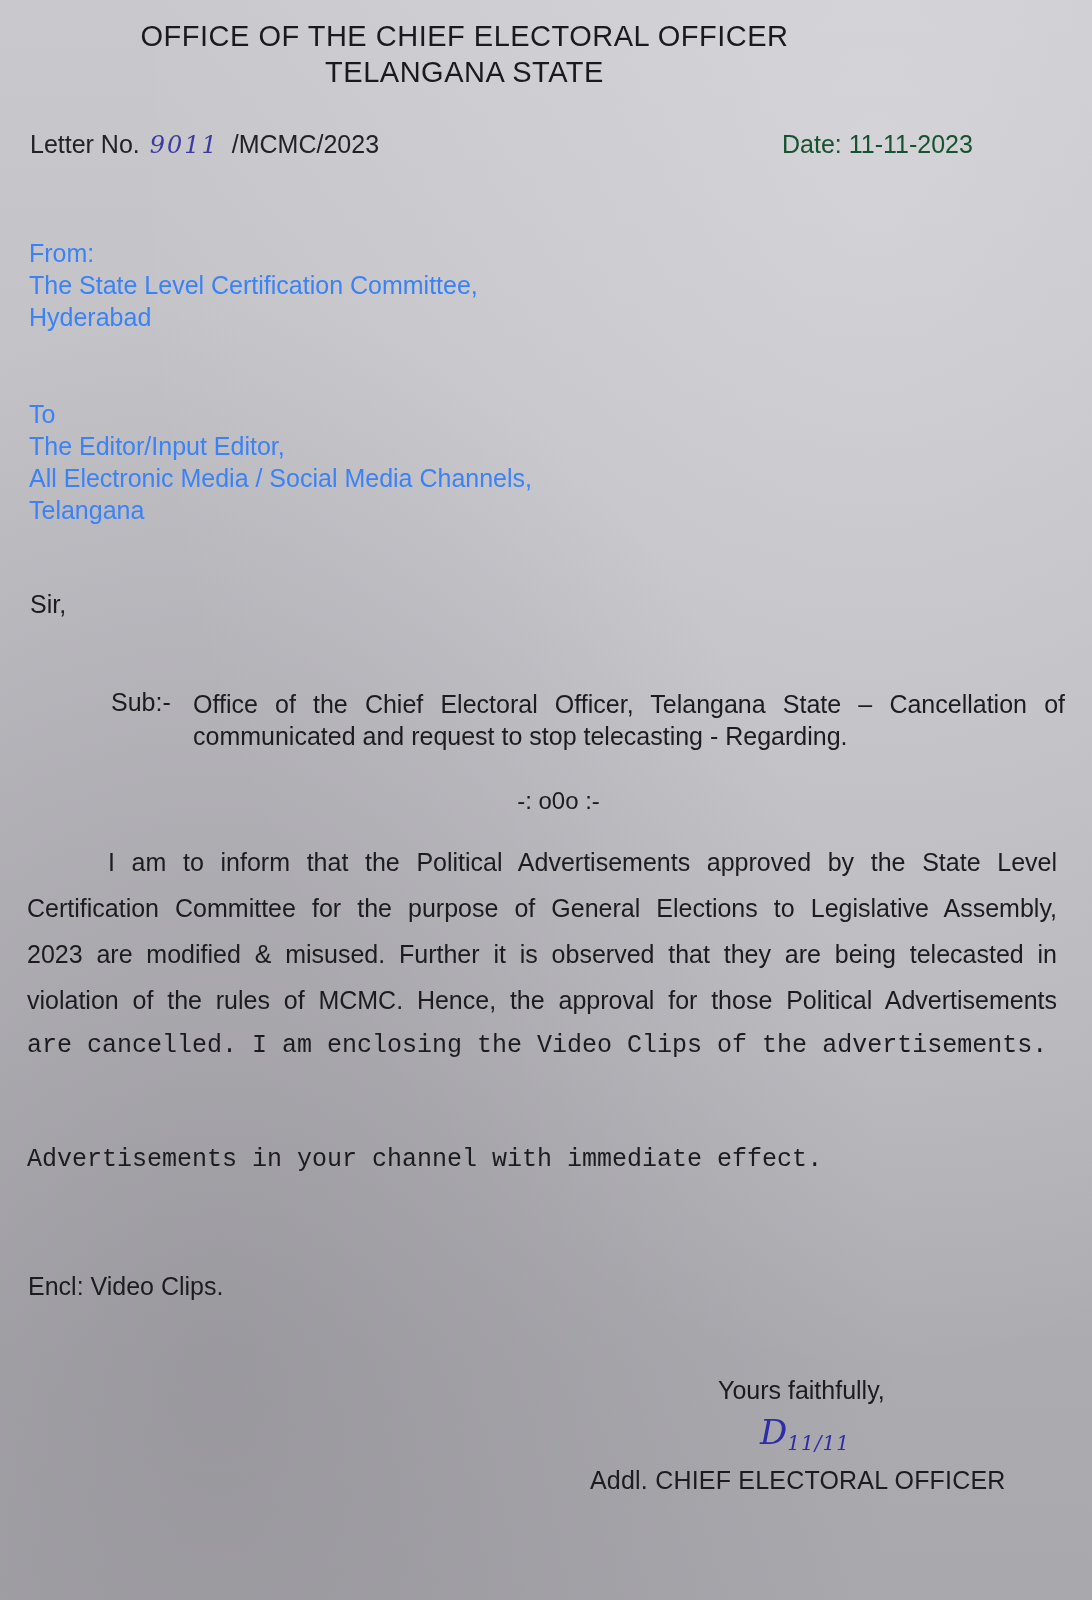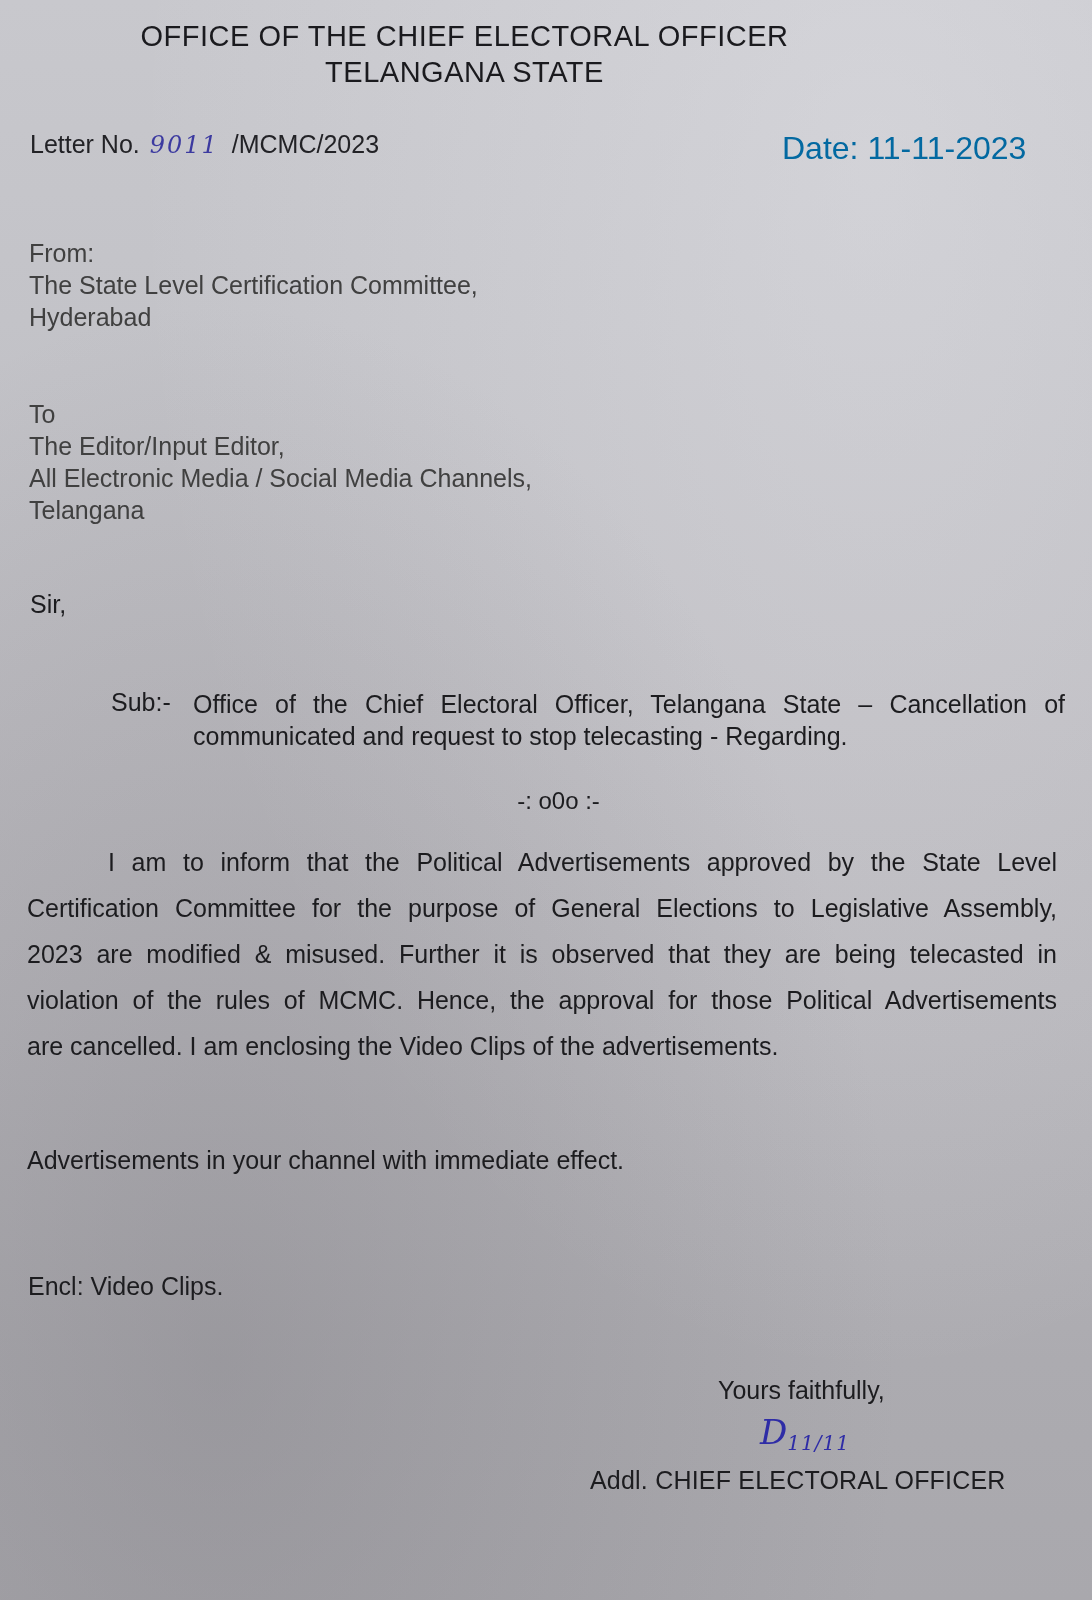--- a/index.html
+++ b/index.html
@@ -32,23 +32,23 @@
       display: inline-block;
       width: 92px;
       font-family: "DejaVu Serif", serif;
       font-style: italic;
       font-size: 24px;
       color: #3c3aa0;
       letter-spacing: 2px;
       padding-left: 10px;
       box-sizing: border-box;
     }
-    .date { top: 130px; left: 782px; font-size: 32px; color: #0369a1; }
+    .date { top: 130px; left: 782px; font-size: 25px; color: #14532d; }
 
-    .block { left: 29px; font-size: 25px; line-height: 32px; color: #404040; }
+    .block { left: 29px; font-size: 25px; line-height: 32px; color: #3b82f6; }
     .from { top: 237px; }
     .to { top: 398px; }
     .sir { top: 590px; left: 30px; font-size: 25px; }
 
     .sub-label { top: 688px; left: 111px; font-size: 25px; }
     .sub-text {
       top: 688px; left: 193px; width: 872px;
       font-size: 25px; line-height: 32px;
       white-space: normal; text-align: justify;
     }
@@ -62,21 +62,21 @@
     }
     .para .pl {
       display: block;
       height: 46px;
       line-height: 46px;
       text-align: justify;
       text-align-last: justify;
       white-space: nowrap;
     }
     .para .pl.indent { padding-left: 81px; }
-    .para .pl.last { text-align-last: left; }
+    .para .pl.last { text-align-last: left; font-family: Liberation Mono, monospace; }
     .p1 { top: 839px; }
     .p2 { top: 1137px; }
 
     .encl { top: 1272px; left: 28px; font-size: 25px; }
 
     .closing { top: 1376px; left: 718px; font-size: 25px; }
     .signature {
       top: 1412px; left: 760px;
       font-family: "DejaVu Serif", serif; font-style: italic;
       color: #2e2ca6; font-size: 34px;

